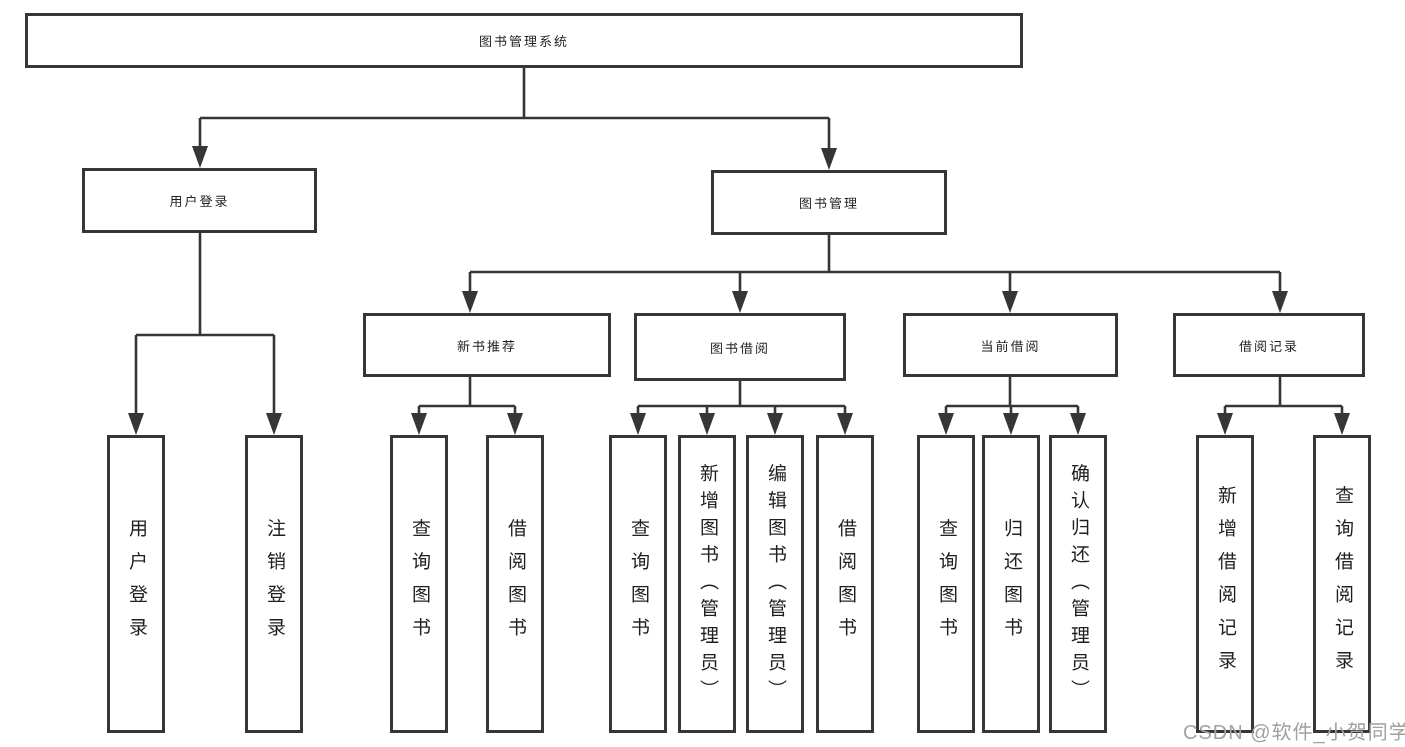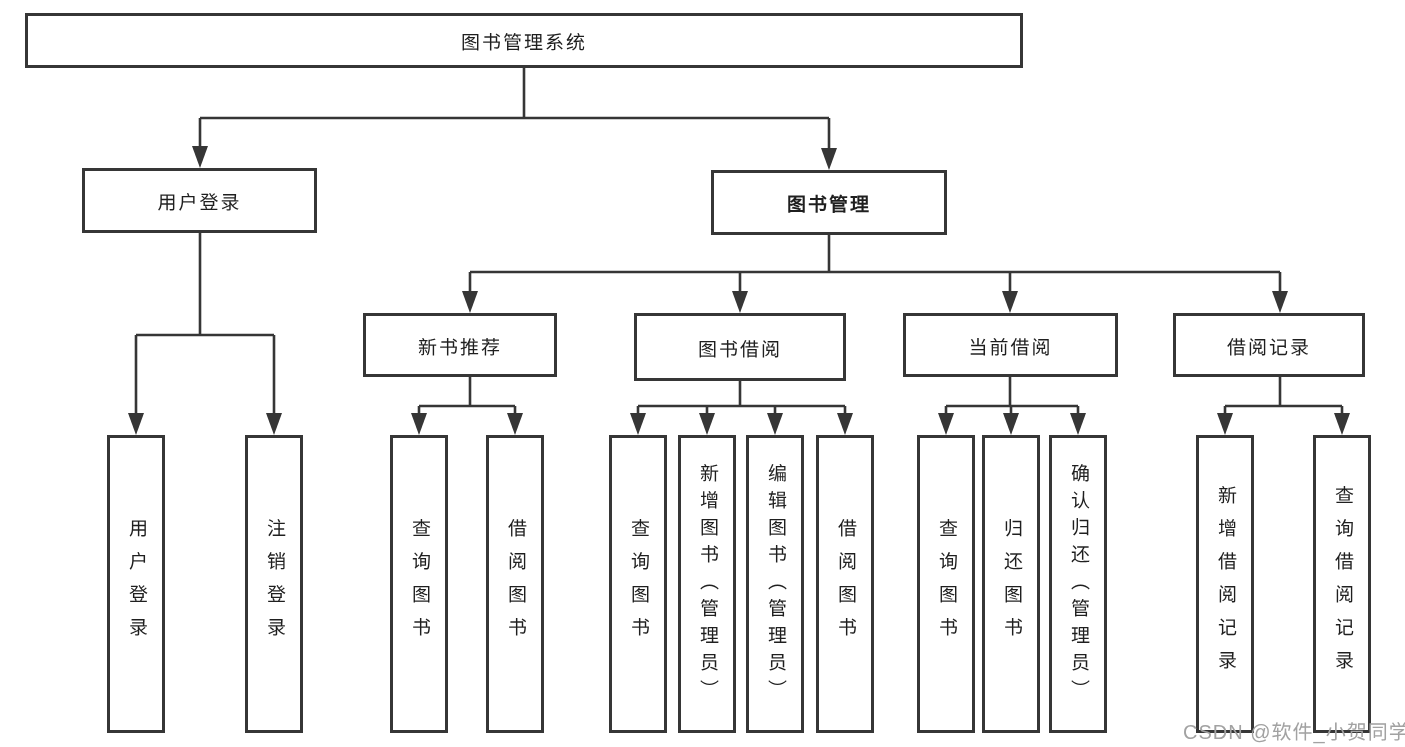--- a/index.html
+++ b/index.html
@@ -4,21 +4,21 @@
 <style>
   html,body{margin:0;padding:0;background:#ffffff;}
   #canvas{
     position:relative;width:1405px;height:747px;background:#ffffff;overflow:hidden;
     font-family:"Liberation Sans","DejaVu Sans",sans-serif;color:#1f1f1f;
   }
   #wires{position:absolute;left:0;top:0;width:1405px;height:747px;}
   .node{
     position:absolute;box-sizing:border-box;background:#ffffff;
     border:3px solid #363636;display:flex;align-items:center;justify-content:center;
-    font-size:19px;letter-spacing:2px;white-space:nowrap;
+    font-size:13px;letter-spacing:2px;white-space:nowrap;
   }
   .leaf{
     position:absolute;box-sizing:border-box;background:#ffffff;
     border:3px solid #363636;width:58px;height:298px;top:435px;
     writing-mode:vertical-rl;text-orientation:mixed;
     text-align:center;line-height:52px;font-size:19px;white-space:nowrap;
   }
   .loose{letter-spacing:14px;}
   .tight{letter-spacing:8px;}
   #watermark{
@@ -93,23 +93,23 @@
       <polygon points="1003,413 1019,413 1011,435"></polygon>
       <polygon points="1070,413 1086,413 1078,435"></polygon>
       <polygon points="1217,413 1233,413 1225,435"></polygon>
       <polygon points="1334,413 1350,413 1342,435"></polygon>
     </g>
   </svg>
 
   <div class="node" style="left:25px;top:13px;width:998px;height:55px;">图书管理系统</div>
 
   <div class="node" style="left:82px;top:168px;width:235px;height:65px;">用户登录</div>
-  <div class="node" style="left:711px;top:170px;width:236px;height:65px;font-weight:bold;">图书管理</div>
+  <div class="node" style="left:711px;top:170px;width:236px;height:65px;">图书管理</div>
 
-  <div class="node" style="left:363px;top:313px;width:194px;height:64px;">新书推荐</div>
+  <div class="node" style="left:363px;top:313px;width:248px;height:64px;">新书推荐</div>
   <div class="node" style="left:634px;top:313px;width:212px;height:68px;">图书借阅</div>
   <div class="node" style="left:903px;top:313px;width:215px;height:64px;text-align:center;">当前借阅</div>
   <div class="node" style="left:1173px;top:313px;width:192px;height:64px;">借阅记录</div>
 
   <div class="leaf loose" style="left:107px;">用户登录</div>
   <div class="leaf loose" style="left:245px;">注销登录</div>
 
   <div class="leaf loose" style="left:390px;">查询图书</div>
   <div class="leaf loose" style="left:486px;">借阅图书</div>
 

